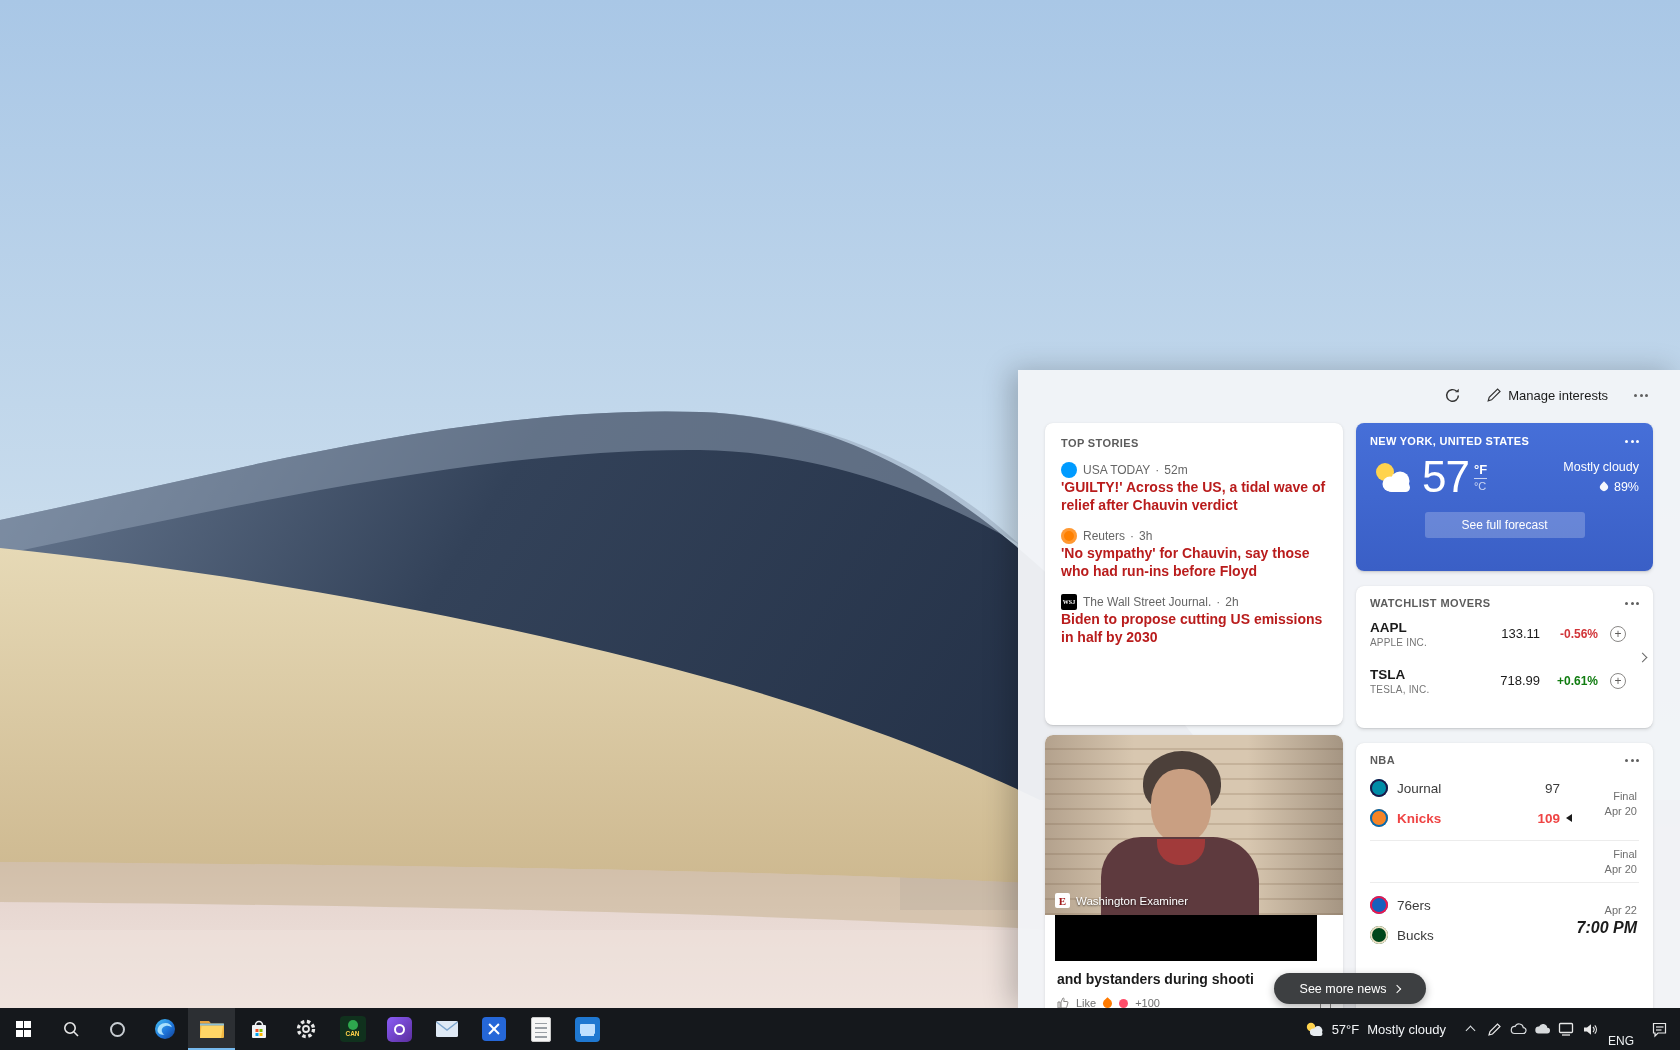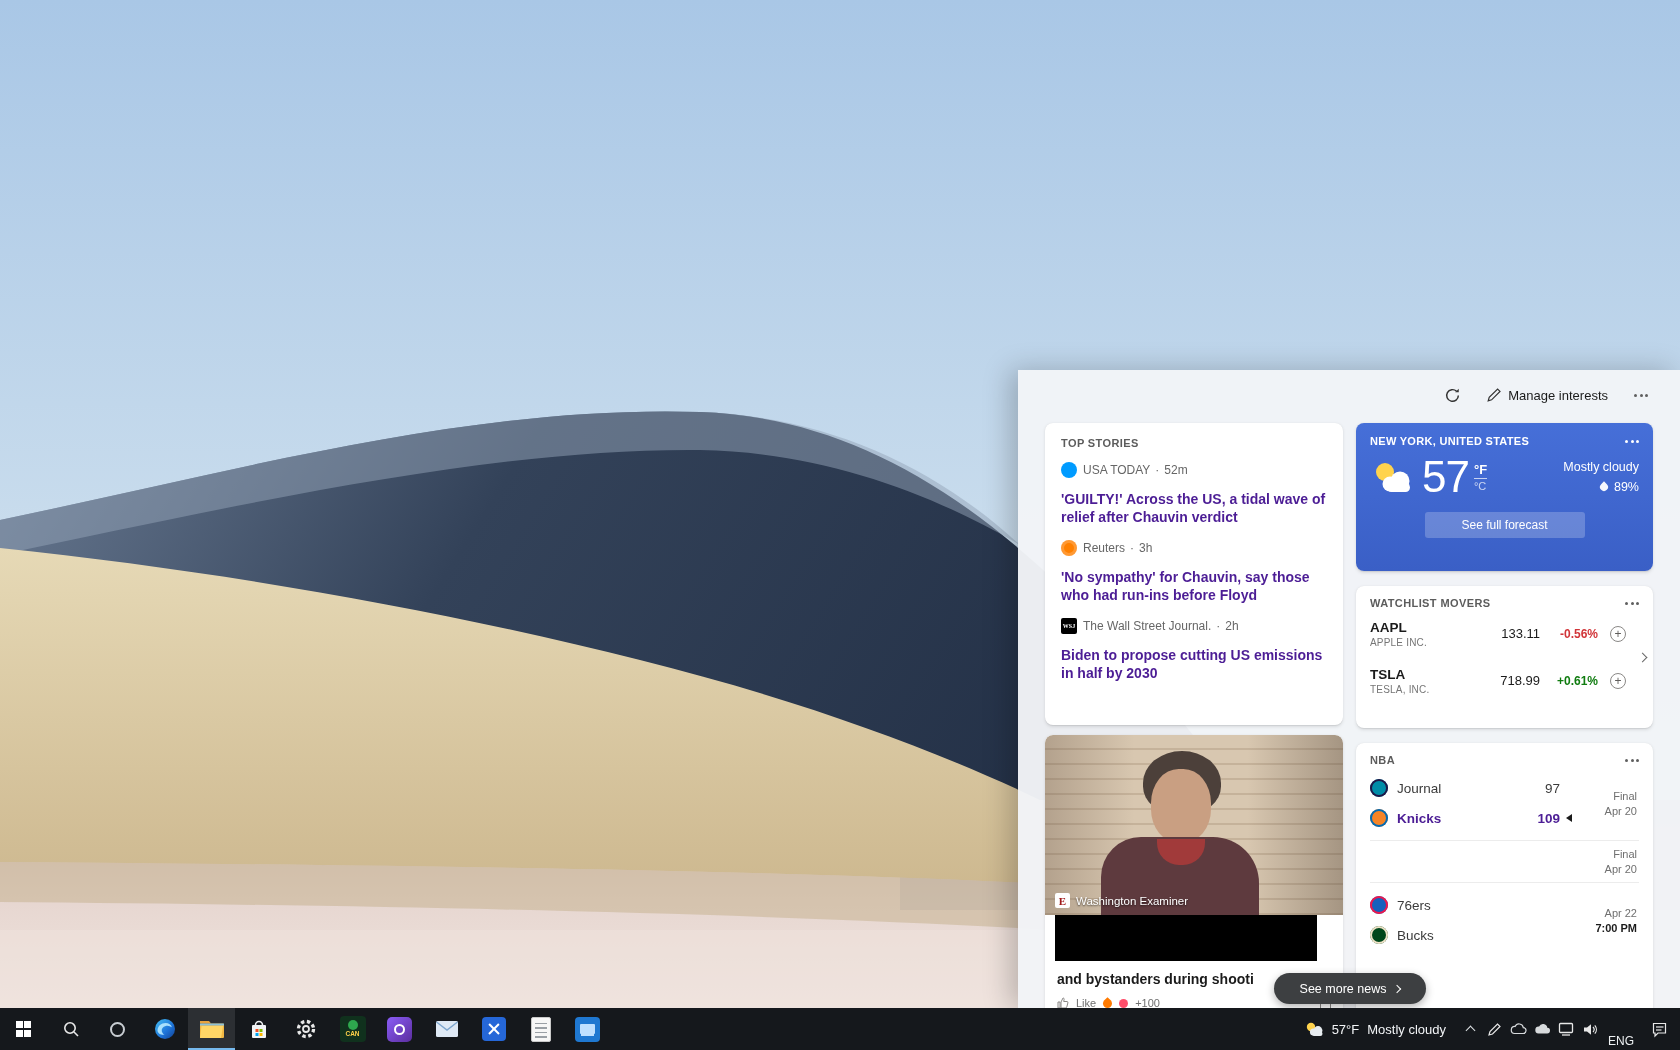--- a/index.html
+++ b/index.html
@@ -27,21 +27,21 @@
   
   .top-stories{left:27px;top:53px;width:298px;height:302px;padding:14px 16px;}
   .story{margin-top:13px;cursor:pointer;}
   .story-src{display:flex;align-items:center;gap:6px;font-size:12px;color:#666;}
   .src-ico{width:16px;height:16px;border-radius:50%;flex:0 0 auto;display:flex;align-items:center;justify-content:center;}
   .src-usatoday{background:#009bff;}
   .src-reuters{background:#ff8000;box-shadow:inset 0 0 0 3px #fff3;}
   .src-wsj{background:#000;border-radius:2px;color:#fff;font-size:6px;font-weight:700;
     font-family:"Liberation Serif","DejaVu Serif",serif;}
   .metadot{margin:0 -1px;}
-  .story-hl{margin-top:12px;font-size:14px;line-height:1.32;font-weight:700;color:#4c1d95;}
+  .story-hl{margin-top:0;font-size:14px;line-height:1.32;font-weight:700;color:#b91c1c;}
 
   
   .video-card{left:27px;top:365px;width:298px;height:300px;overflow:hidden;cursor:pointer;}
   .photo{position:relative;height:180px;border-radius:8px 8px 0 0;overflow:hidden;
     background:repeating-linear-gradient(180deg,#d8c7b0 0 13px,#c5b29a 13px 15px);}
   .photo-shade{position:absolute;inset:0;
     background:linear-gradient(90deg,rgba(84,64,50,0.28),rgba(0,0,0,0) 30%,rgba(0,0,0,0) 68%,rgba(58,44,34,0.32));}
   .person-hair{position:absolute;left:98px;top:16px;width:78px;height:64px;border-radius:50% 50% 45% 45%;background:#4c403a;}
   .person-face{position:absolute;left:106px;top:34px;width:60px;height:74px;border-radius:46%;background:#c99f82;}
   .person-body{position:absolute;left:56px;top:102px;width:158px;height:92px;border-radius:40px 46px 0 0;background:#5e3a3e;}
@@ -103,26 +103,26 @@
   .tlogo{width:18px;height:18px;border-radius:50%;flex:0 0 auto;margin-right:9px;}
   .lg-hornets{background:#008ca8;box-shadow:inset 0 0 0 2px #201747;}
   .lg-knicks{background:#f58426;box-shadow:inset 0 0 0 2px #006bb6;}
   .lg-nets{background:#1a1a1a;box-shadow:inset 0 0 0 2px #444;}
   .lg-pelicans{background:#0c2340;box-shadow:inset 0 0 0 2px #c8a96a;}
   .lg-76ers{background:#1560bd;box-shadow:inset 0 0 0 2px #ed174c;}
   .lg-bucks{background:#00471b;box-shadow:inset 0 0 0 2px #eee1c6;}
   .tname{flex:1;font-size:13.5px;color:#3b3b3b;}
   .tscore{width:34px;text-align:right;font-size:13.5px;color:#3b3b3b;}
   .tmarker{width:12px;display:flex;justify-content:flex-end;}
-  .team-row.win .tname,.team-row.win .tscore{font-weight:700;color:#4c1d95;}
+  .team-row.win .tname,.team-row.win .tscore{font-weight:700;color:#ef4444;}
   .team-row.win .tmarker::after{content:"";width:0;height:0;border-top:4px solid transparent;
     border-bottom:4px solid transparent;border-right:6px solid #1b1b1b;}
   .gstatus{flex:1;display:flex;flex-direction:column;justify-content:center;align-items:flex-end;gap:3px;
     font-size:11px;color:#6f6f6f;padding-right:2px;text-align:right;}
-  .gtime{font-size:11px;font-weight:700;color:#1b1b1b;}
+  .gtime{font-size:16px;font-weight:700;color:#1b1b1b;font-style:italic;}
 
   
   .taskbar{position:absolute;left:0;right:0;bottom:0;height:42px;background:#15181c;display:flex;align-items:center;z-index:50;}
   .tb-left{display:flex;height:100%;}
   .tb-btn{width:47px;height:100%;background:none;border:none;display:flex;align-items:center;justify-content:center;
     cursor:pointer;position:relative;padding:0;}
   .tb-btn.active{background:rgba(255,255,255,0.10);box-shadow:inset 0 -2px 0 #76b9ed;}
   .tb-right{margin-left:auto;display:flex;align-items:center;height:100%;padding-right:2px;}
   .tb-weather{display:flex;align-items:center;gap:8px;height:100%;padding:0 12px;background:none;border:none;cursor:pointer;}
   .tb-weather span{color:#f2f4f6;font-size:13px;white-space:nowrap;}

